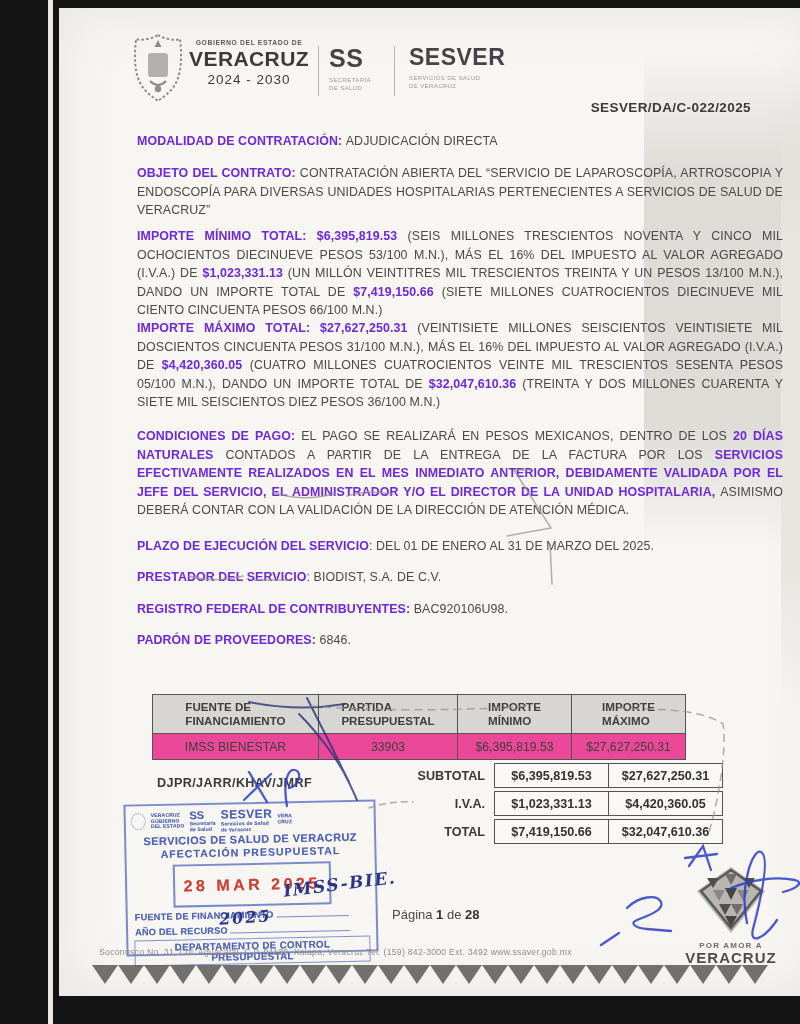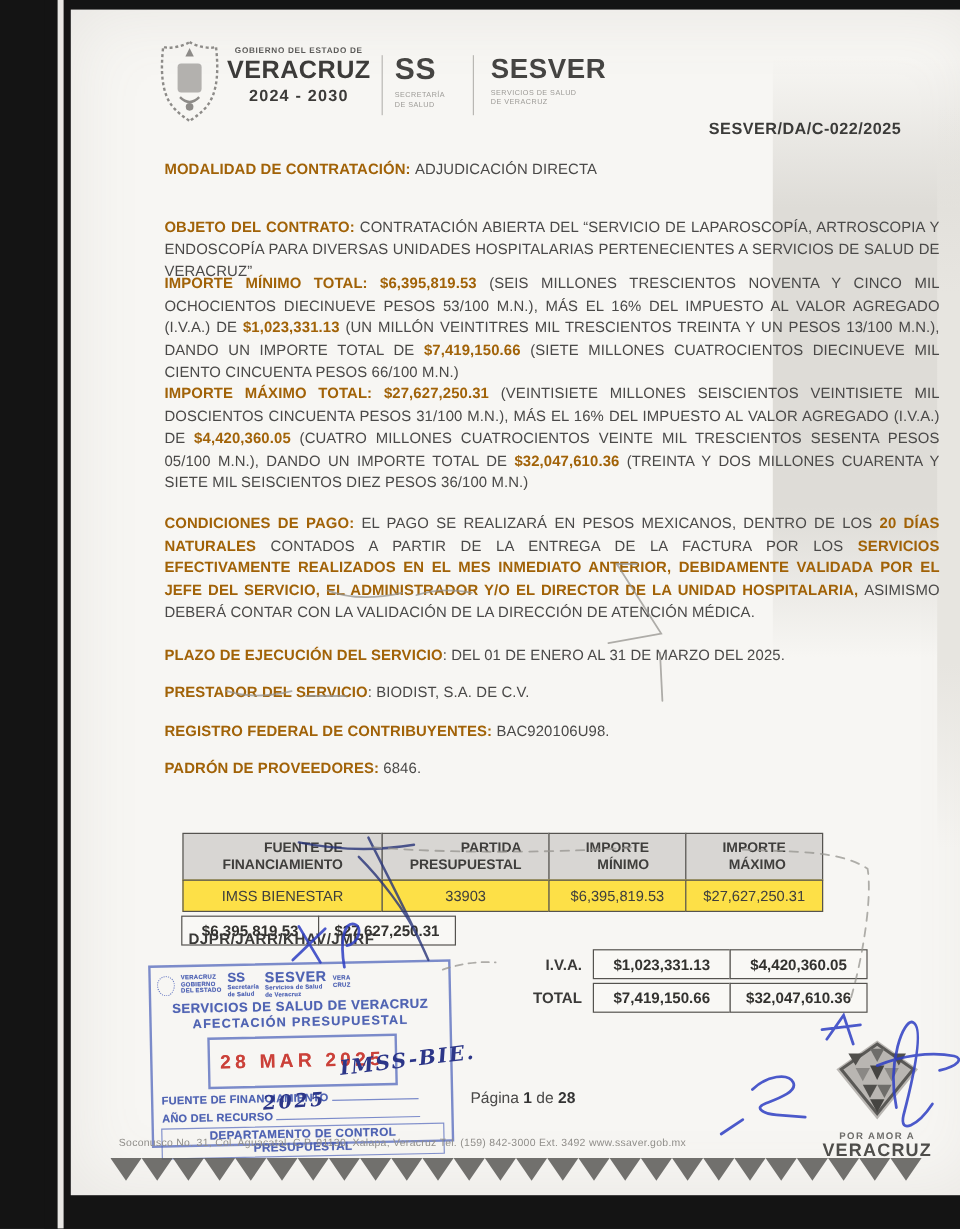--- a/index.html
+++ b/index.html
@@ -11,39 +11,39 @@
         box-shadow:inset 0 0 60px rgba(120,115,105,.12);}
   .crease{position:absolute;width:1px;pointer-events:none;}
   .crease.c1{left:585px;top:40px;height:500px;background:linear-gradient(transparent,#dedcd7 25%,#dedcd7 75%,transparent);}
   .crease.c2{left:722px;top:80px;height:620px;background:linear-gradient(transparent,#e7e5e0 25%,#e7e5e0 75%,transparent);}
 
   
   .coat{position:absolute;left:73px;top:25px;}
   .gov{position:absolute;left:126px;top:31px;width:128px;text-align:center;color:#3c3b39;}
   .gov .sm{font-size:6.8px;letter-spacing:.6px;font-weight:bold;color:#5a5957;}
   .gov .big{font-size:21px;font-weight:bold;letter-spacing:.4px;margin-top:1px;}
-  .gov .yrs{font-size:13.5px;font-weight:bold;letter-spacing:1px;margin-top:1px;}
+  .gov .yrs{font-size:13.5px;font-weight:normal;letter-spacing:1px;margin-top:1px;}
   .vdiv{position:absolute;top:38px;width:1px;height:50px;background:#b9b7b3;}
   .abbr-block{position:absolute;top:36px;color:#454442;}
   .abbr-block .abbr{font-weight:bold;letter-spacing:.5px;}
   .abbr-block .sub{font-size:6px;color:#9b9995;letter-spacing:.4px;white-space:pre-line;margin-top:3px;line-height:1.35;}
   .docref{position:absolute;right:70px;top:92px;font-size:13.5px;font-weight:bold;color:#3b3b39;letter-spacing:.4px;}
 
   
   .para{position:absolute;left:78px;width:646px;font-size:12.4px;line-height:18.6px;
         color:#4a4948;text-align:justify;letter-spacing:.1px;}
-  .para .b{font-weight:bold;color:#a16207;}
+  .para .b{font-weight:bold;color:#6d28d9;}
 
   
   .ctable{position:absolute;left:93px;top:686px;width:572px;color:#3f3e3c;}
   .trow{display:flex;}
-  .cell{border:1px solid #55534f;margin-left:-1px;display:flex;align-items:center;justify-content:center;text-align:right;}
+  .cell{border:1px solid #55534f;margin-left:-1px;display:flex;align-items:center;justify-content:center;text-align:left;}
   .cell:first-child{margin-left:0;}
   .hdr .cell{height:40px;background:#d8d6d3;font-weight:bold;font-size:11.6px;white-space:pre-line;line-height:1.25;}
-  .drow .cell{height:27px;margin-top:-1px;font-size:12.2px;background:#fde047;}
+  .drow .cell{height:27px;margin-top:-1px;font-size:12.2px;background:#ec4899;}
   .c1{width:167px;}.c2{width:140px;}.c3{width:115px;}.c4{width:115px;}
   .sumrow{display:flex;margin-top:3px;}
   .sumlbl{width:343px;text-align:right;padding-right:10px;font-weight:bold;font-size:12.6px;
           color:#3a3937;display:flex;align-items:center;justify-content:flex-end;}
   .sumcell{border:1px solid #55534f;margin-left:-1px;width:115px;height:25px;display:flex;align-items:center;
            justify-content:center;font-weight:bold;font-size:12.6px;background:#f9f8f5;color:#33322f;}
   .initials{position:absolute;left:98px;top:768px;font-size:12.6px;font-weight:bold;color:#3a3937;letter-spacing:.4px;}
 
   
   .stamp{position:absolute;left:66px;top:794px;width:252px;height:152px;border:2.4px solid rgba(70,92,184,.75);
@@ -111,21 +111,21 @@
     </div>
     <div class="vdiv" style="left:335px;"></div>
     <div class="abbr-block" style="left:350px;">
       <div class="abbr" style="font-size:23px;">SESVER</div>
       <div class="sub">SERVICIOS DE SALUD
 DE VERACRUZ</div>
     </div>
     <div class="docref">SESVER/DA/C-022/2025</div>
 
     <div class="para" style="top:124px;"><span class="b">MODALIDAD DE CONTRATACIÓN: </span><span>ADJUDICACIÓN DIRECTA</span></div>
-    <div class="para" style="top:172px;"><span class="b">OBJETO DEL CONTRATO: </span><span>CONTRATACIÓN ABIERTA DEL “SERVICIO DE LAPAROSCOPÍA, ARTROSCOPIA Y ENDOSCOPÍA PARA DIVERSAS UNIDADES HOSPITALARIAS PERTENECIENTES A SERVICIOS DE SALUD DE VERACRUZ”</span></div>
+    <div class="para" style="top:156px;"><span class="b">OBJETO DEL CONTRATO: </span><span>CONTRATACIÓN ABIERTA DEL “SERVICIO DE LAPAROSCOPÍA, ARTROSCOPIA Y ENDOSCOPÍA PARA DIVERSAS UNIDADES HOSPITALARIAS PERTENECIENTES A SERVICIOS DE SALUD DE VERACRUZ”</span></div>
     <div class="para" style="top:219px;"><span class="b">IMPORTE MÍNIMO TOTAL: $6,395,819.53 </span><span>(SEIS MILLONES TRESCIENTOS NOVENTA Y CINCO MIL OCHOCIENTOS DIECINUEVE PESOS 53/100 M.N.), MÁS EL 16% DEL IMPUESTO AL VALOR AGREGADO (I.V.A.) DE </span><span class="b">$1,023,331.13 </span><span>(UN MILLÓN VEINTITRES MIL TRESCIENTOS TREINTA Y UN PESOS 13/100 M.N.), DANDO UN IMPORTE TOTAL DE </span><span class="b">$7,419,150.66 </span><span>(SIETE MILLONES CUATROCIENTOS DIECINUEVE MIL CIENTO CINCUENTA PESOS 66/100 M.N.)</span></div>
     <div class="para" style="top:311px;"><span class="b">IMPORTE MÁXIMO TOTAL: $27,627,250.31 </span><span>(VEINTISIETE MILLONES SEISCIENTOS VEINTISIETE MIL DOSCIENTOS CINCUENTA PESOS 31/100 M.N.), MÁS EL 16% DEL IMPUESTO AL VALOR AGREGADO (I.V.A.) DE </span><span class="b">$4,420,360.05 </span><span>(CUATRO MILLONES CUATROCIENTOS VEINTE MIL TRESCIENTOS SESENTA PESOS 05/100 M.N.), DANDO UN IMPORTE TOTAL DE </span><span class="b">$32,047,610.36 </span><span>(TREINTA Y DOS MILLONES CUARENTA Y SIETE MIL SEISCIENTOS DIEZ PESOS 36/100 M.N.)</span></div>
     <div class="para" style="top:419px;"><span class="b">CONDICIONES DE PAGO: </span><span>EL PAGO SE REALIZARÁ EN PESOS MEXICANOS, DENTRO DE LOS </span><span class="b">20 DÍAS NATURALES </span><span>CONTADOS A PARTIR DE LA ENTREGA DE LA FACTURA POR LOS </span><span class="b">SERVICIOS EFECTIVAMENTE REALIZADOS EN EL MES INMEDIATO ANTERIOR, DEBIDAMENTE VALIDADA POR EL JEFE DEL SERVICIO, EL ADMINISTRADOR Y/O EL DIRECTOR DE LA UNIDAD HOSPITALARIA, </span><span>ASIMISMO DEBERÁ CONTAR CON LA VALIDACIÓN DE LA DIRECCIÓN DE ATENCIÓN MÉDICA.</span></div>
     <div class="para" style="top:529px;"><span class="b">PLAZO DE EJECUCIÓN DEL SERVICIO</span><span>: DEL 01 DE ENERO AL 31 DE MARZO DEL 2025.</span></div>
     <div class="para" style="top:560px;"><span class="b">PRESTADOR DEL SERVICIO</span><span>: BIODIST, S.A. DE C.V.</span></div>
     <div class="para" style="top:592px;"><span class="b">REGISTRO FEDERAL DE CONTRIBUYENTES: </span><span>BAC920106U98.</span></div>
     <div class="para" style="top:623px;"><span class="b">PADRÓN DE PROVEEDORES: </span><span>6846.</span></div>
 
     <div class="ctable">
       <div class="trow hdr">
@@ -138,20 +138,21 @@
         <div class="cell c4">IMPORTE
 MÁXIMO</div>
       </div>
       <div class="trow drow">
         <div class="cell c1">IMSS BIENESTAR</div>
         <div class="cell c2">33903</div>
         <div class="cell c3">$6,395,819.53</div>
         <div class="cell c4">$27,627,250.31</div>
       </div>
       <div class="sumrow">
+        <div class="sumlbl">SUBTOTAL</div>
         <div class="sumcell">$6,395,819.53</div>
         <div class="sumcell">$27,627,250.31</div>
       </div>
       <div class="sumrow">
         <div class="sumlbl">I.V.A.</div>
         <div class="sumcell">$1,023,331.13</div>
         <div class="sumcell">$4,420,360.05</div>
       </div>
       <div class="sumrow">
         <div class="sumlbl">TOTAL</div>

